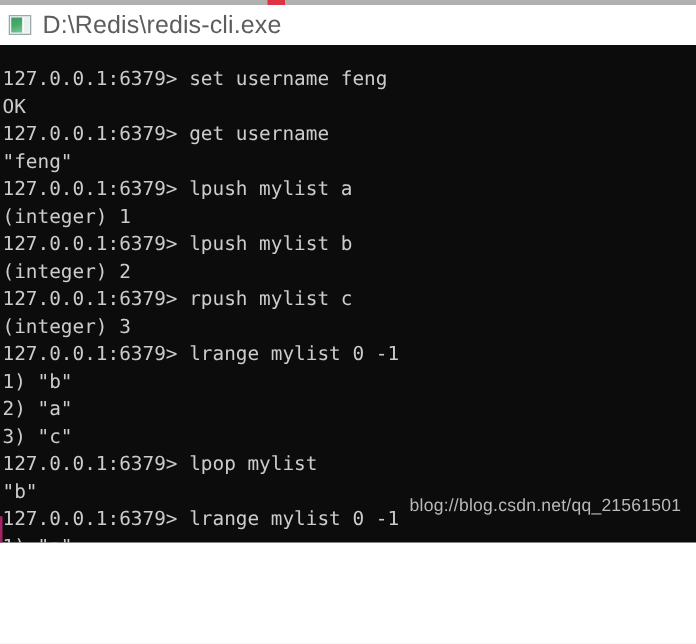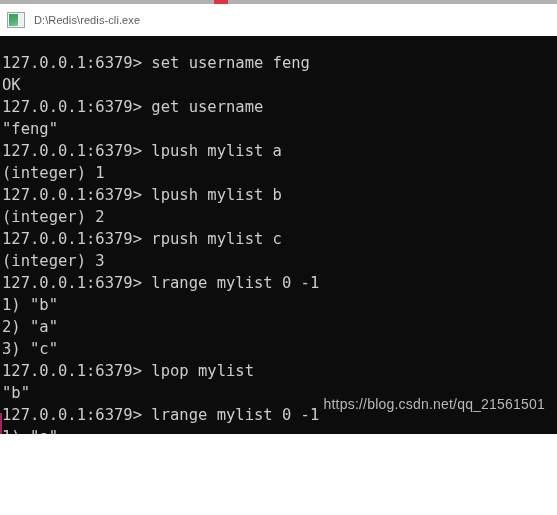--- a/index.html
+++ b/index.html
@@ -59,21 +59,21 @@
     width: 9px;
     background: linear-gradient(160deg, #3e9b62 0%, #4aab6b 50%, #7fc79a 100%);
   }
   .app-icon .ic-right {
     flex: 1;
     background: #e8f2ec;
     border-left: 1px solid #ffffff;
   }
   .title-text {
     color: #5d5d5d;
-    font-size: 11px;
+    font-size: 20px;
     font-family: "Liberation Sans", sans-serif;
     letter-spacing: 0.1px;
     white-space: nowrap;
   }
   .console {
     position: absolute;
     left: 0;
     top: 36px;
     width: 557px;
     height: 398px;
@@ -144,16 +144,16 @@
 2) "a"
 3) "c"
 127.0.0.1:6379&gt; lpop mylist
 "b"
 127.0.0.1:6379&gt; lrange mylist 0 -1
 1) "a"
 2) "c"
 127.0.0.1:6379&gt; rpop mylist
 "c"
 127.0.0.1:6379&gt;</pre>
-    <div class="watermark">https://blog.csdn.net/qq_21561501</div>
+    <div class="watermark">blog://blog.csdn.net/qq_21561501</div>
   </div>
 
 </div>
 
 </body></html>

